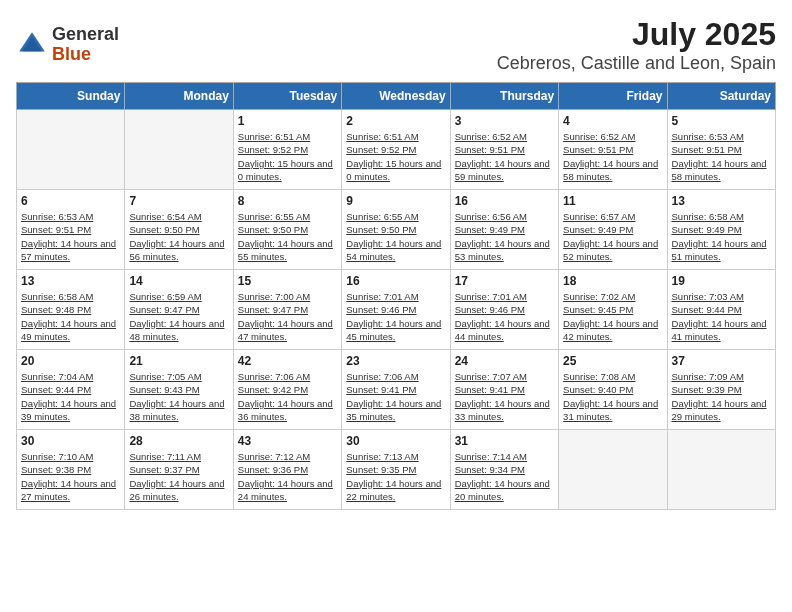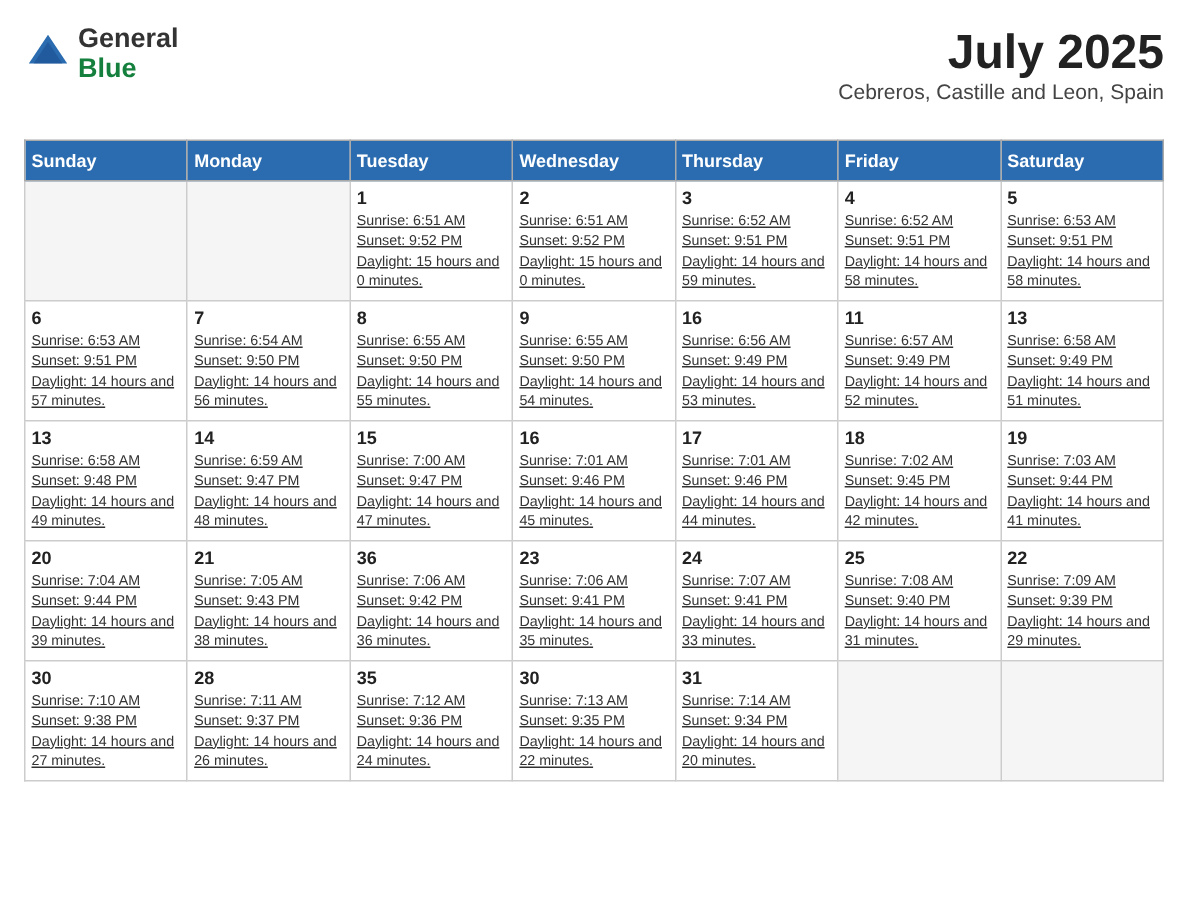--- a/index.html
+++ b/index.html
@@ -6,63 +6,63 @@
     body {
       font-family: Arial, sans-serif;
       background: #fff;
       width: 792px;
       min-height: 612px;
       padding: 16px;
     }
     .header {
       display: flex;
       justify-content: space-between;
-      align-items: flex-start;
-      margin-bottom: 24px;
+      align-items: center;
+      margin-bottom: 8px;
     }
     .logo {
       display: flex;
       align-items: center;
       gap: 4px;
     }
     .logo-text {
       font-size: 18px;
       font-weight: bold;
       line-height: 1.1;
     }
     .logo-general { color: #333; }
-    .logo-blue { color: #15803d; }
+    .logo-blue { color: #c2410c; }
     .logo-icon {
       width: 32px;
       height: 32px;
     }
     .title-block {
       text-align: right;
     }
     .month-title {
       font-size: 32px;
       font-weight: bold;
       color: #222;
     }
     .location {
-      font-size: 14px;
+      font-size: 18px;
       color: #444;
     }
     table {
       width: 100%;
       border-collapse: collapse;
       table-layout: fixed;
     }
     th {
       background-color: #2b6cb0;
       color: #fff;
       font-size: 12px;
       font-weight: bold;
       padding: 6px 4px;
-      text-align: left;
+      text-align: right;
       border: 1px solid #aaa;
     }
     td {
       border: 1px solid #ccc;
       vertical-align: top;
       padding: 4px 4px 4px 4px;
       font-size: 10px;
       color: #222;
       height: 80px;
       background: #fff;
@@ -202,51 +202,51 @@
       <tr>
         <td>
           <div class="day-num">20</div>
           <div class="cell-info">Sunrise: 7:04 AM<br>Sunset: 9:44 PM<br>Daylight: 14 hours and 39 minutes.</div>
         </td>
         <td>
           <div class="day-num">21</div>
           <div class="cell-info">Sunrise: 7:05 AM<br>Sunset: 9:43 PM<br>Daylight: 14 hours and 38 minutes.</div>
         </td>
         <td>
-          <div class="day-num">36</div>
+          <div class="day-num">42</div>
           <div class="cell-info">Sunrise: 7:06 AM<br>Sunset: 9:42 PM<br>Daylight: 14 hours and 36 minutes.</div>
         </td>
         <td>
           <div class="day-num">23</div>
           <div class="cell-info">Sunrise: 7:06 AM<br>Sunset: 9:41 PM<br>Daylight: 14 hours and 35 minutes.</div>
         </td>
         <td>
           <div class="day-num">24</div>
           <div class="cell-info">Sunrise: 7:07 AM<br>Sunset: 9:41 PM<br>Daylight: 14 hours and 33 minutes.</div>
         </td>
         <td>
           <div class="day-num">25</div>
           <div class="cell-info">Sunrise: 7:08 AM<br>Sunset: 9:40 PM<br>Daylight: 14 hours and 31 minutes.</div>
         </td>
         <td>
-          <div class="day-num">22</div>
+          <div class="day-num">37</div>
           <div class="cell-info">Sunrise: 7:09 AM<br>Sunset: 9:39 PM<br>Daylight: 14 hours and 29 minutes.</div>
         </td>
       </tr>
       <tr>
         <td>
           <div class="day-num">30</div>
           <div class="cell-info">Sunrise: 7:10 AM<br>Sunset: 9:38 PM<br>Daylight: 14 hours and 27 minutes.</div>
         </td>
         <td>
           <div class="day-num">28</div>
           <div class="cell-info">Sunrise: 7:11 AM<br>Sunset: 9:37 PM<br>Daylight: 14 hours and 26 minutes.</div>
         </td>
         <td>
-          <div class="day-num">35</div>
+          <div class="day-num">43</div>
           <div class="cell-info">Sunrise: 7:12 AM<br>Sunset: 9:36 PM<br>Daylight: 14 hours and 24 minutes.</div>
         </td>
         <td>
           <div class="day-num">30</div>
           <div class="cell-info">Sunrise: 7:13 AM<br>Sunset: 9:35 PM<br>Daylight: 14 hours and 22 minutes.</div>
         </td>
         <td>
           <div class="day-num">31</div>
           <div class="cell-info">Sunrise: 7:14 AM<br>Sunset: 9:34 PM<br>Daylight: 14 hours and 20 minutes.</div>
         </td>

